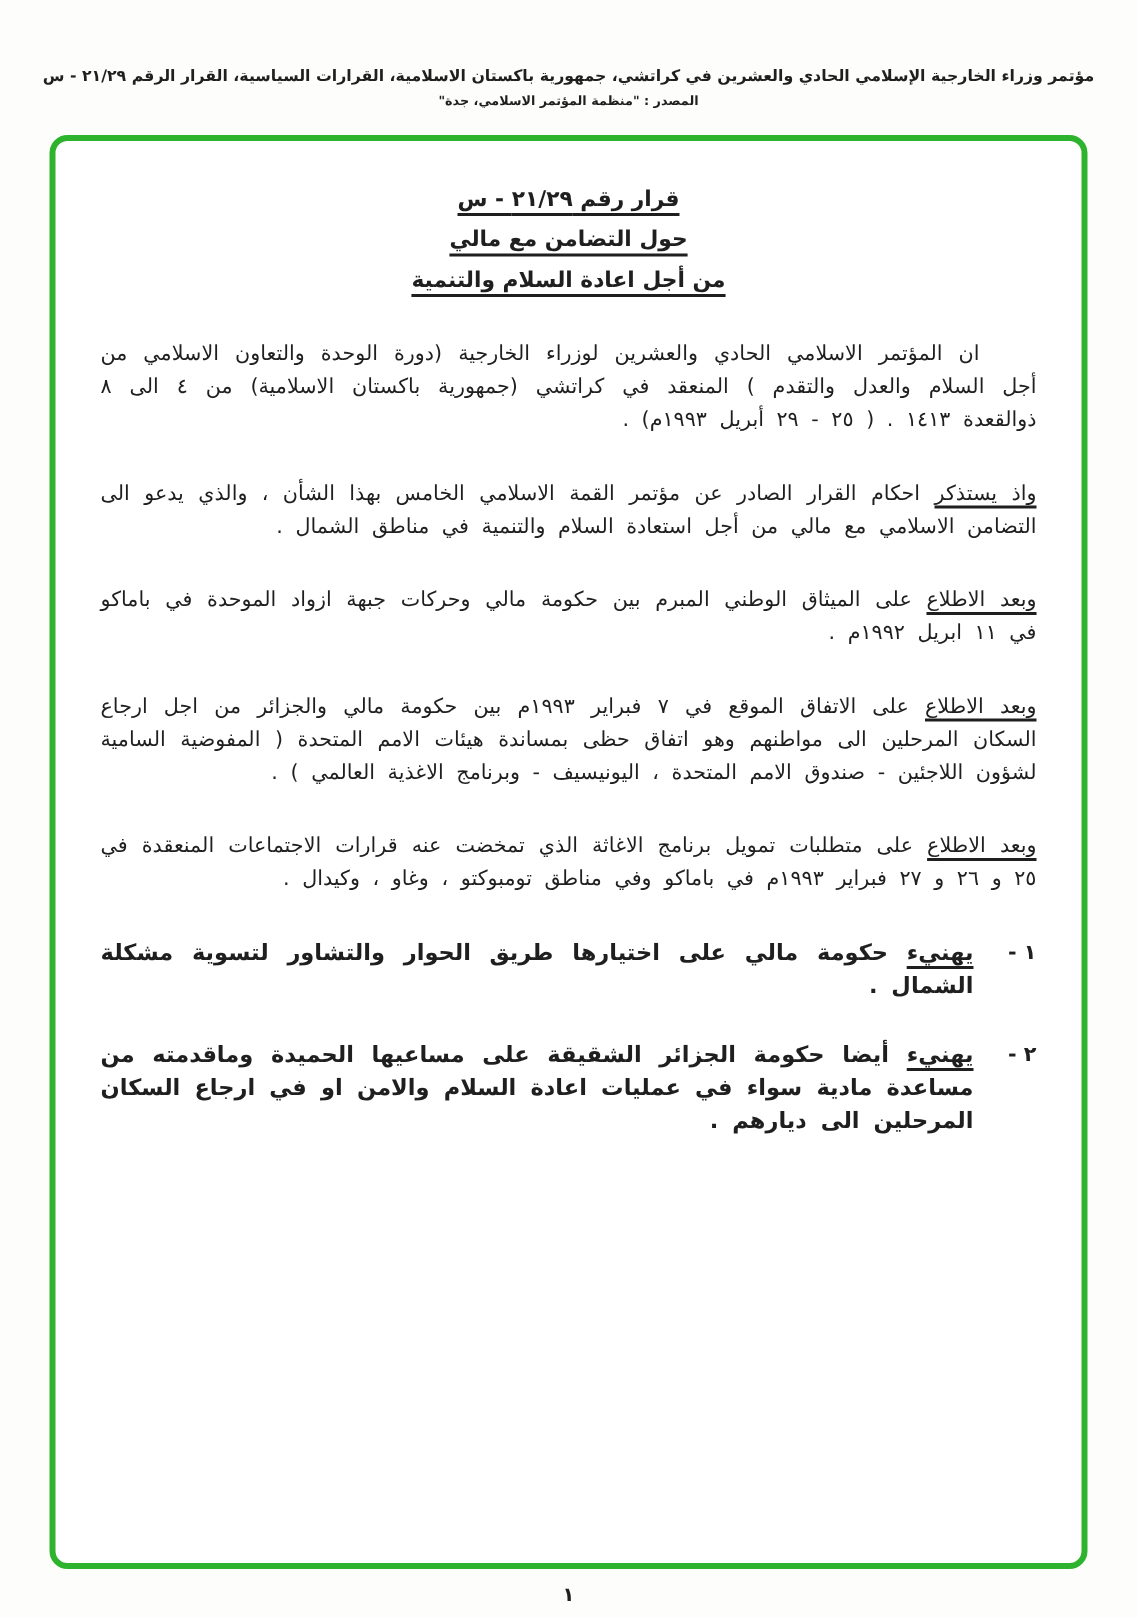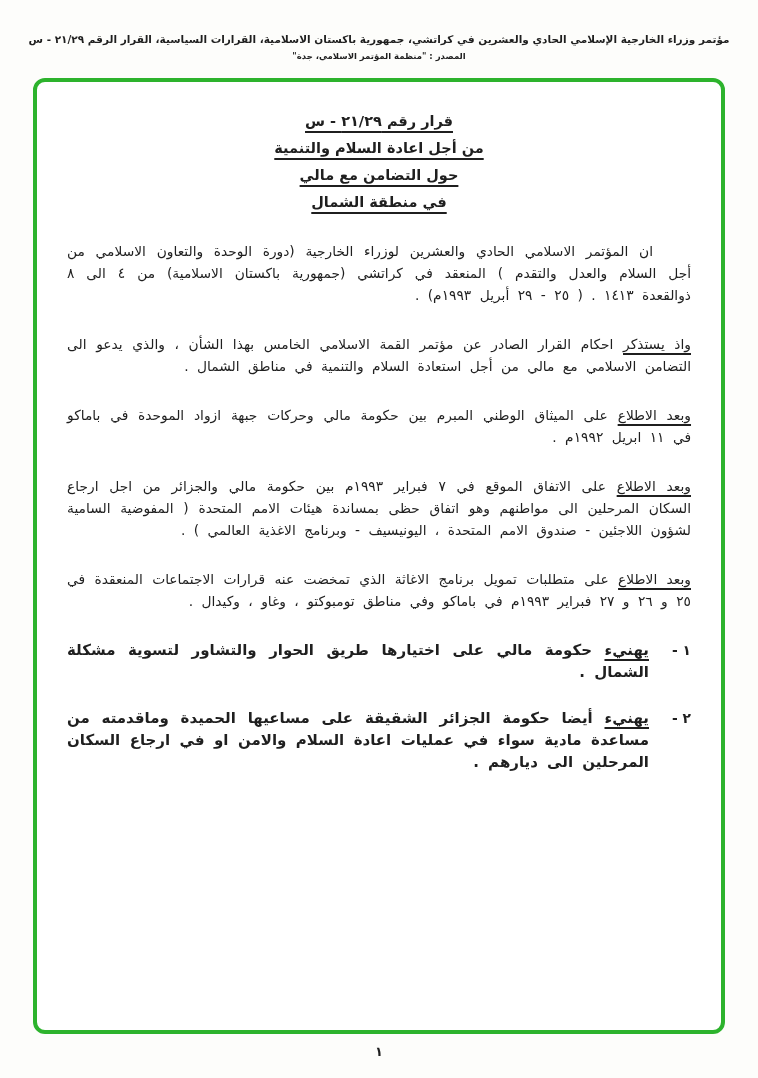--- a/index.html
+++ b/index.html
@@ -7,21 +7,21 @@
     width: 758px;
     height: 1078px;
     background: #fdfdfb;
     font-family: "DejaVu Sans", sans-serif;
     direction: rtl;
     color: #1f1f1f;
     overflow: hidden;
   }
   .doc-header {
     text-align: center;
-    padding-top: 32px;
+    padding-top: 44px;
     font-weight: bold;
   }
   .header-line1 { font-size: 10.5px; line-height: 15px; letter-spacing: 0; }
   .header-line2 { font-size: 8.5px; line-height: 12px; margin-top: 3px; }
   .frame {
     box-sizing: border-box;
     width: 692px;
     height: 956px;
     margin: 16px auto 0;
     border: 4px solid #2db32d;
@@ -81,23 +81,22 @@
 
 <div class="doc-header">
   <div class="header-line1">مؤتمر وزراء الخارجية الإسلامي الحادي والعشرين في كراتشي، جمهورية باكستان الاسلامية، القرارات السياسية، القرار الرقم ٢١/٢٩ - س</div>
   <div class="header-line2">المصدر : "منظمة المؤتمر الاسلامي، جدة"</div>
 </div>
 
 <div class="frame">
 
   <div class="title-block">
     <div class="title-line">قرار رقم ٢١/٢٩ - س</div>
+    <div class="title-line">حول التضامن مع مالي</div>
     <div class="title-line">من أجل اعادة السلام والتنمية</div>
-    <div class="title-line">حول التضامن مع مالي</div>
-    <div class="title-line">في منطقة الشمال</div>
   </div>
 
   <p class="para first">
     <span>ان المؤتمر الاسلامي الحادي والعشرين لوزراء الخارجية (دورة الوحدة والتعاون الاسلامي من أجل السلام والعدل والتقدم ) المنعقد في كراتشي (جمهورية باكستان الاسلامية) من ٤ الى ٨ ذوالقعدة ١٤١٣ . ( ٢٥ - ٢٩ أبريل ١٩٩٣م) .</span>
   </p>
 
   <p class="para">
     <span class="lead">واذ يستذكر</span>
     <span>احكام القرار الصادر عن مؤتمر القمة الاسلامي الخامس بهذا الشأن ، والذي يدعو الى التضامن الاسلامي مع مالي من أجل استعادة السلام والتنمية في مناطق الشمال .</span>
   </p>

